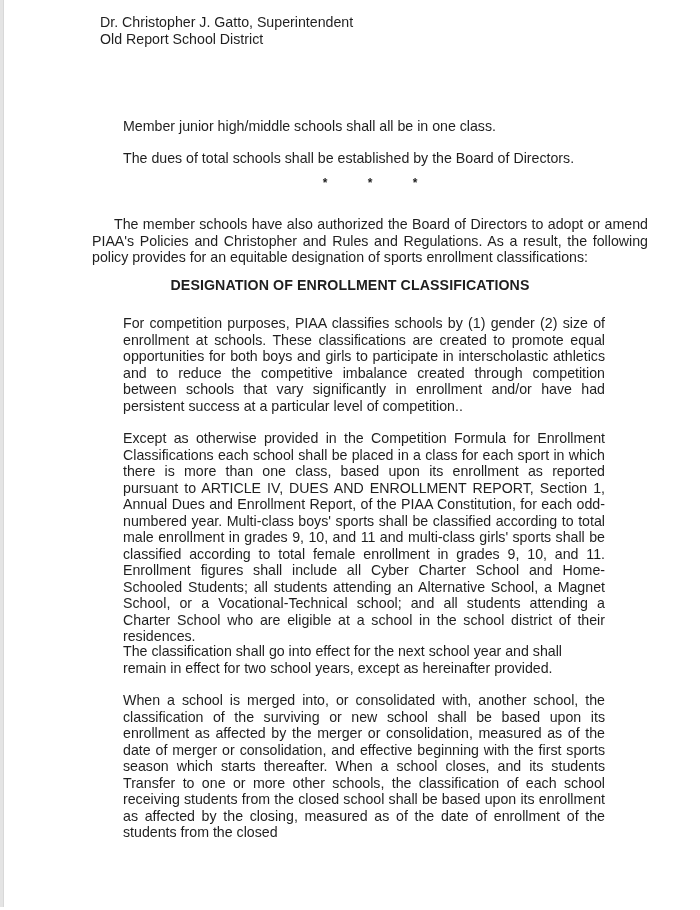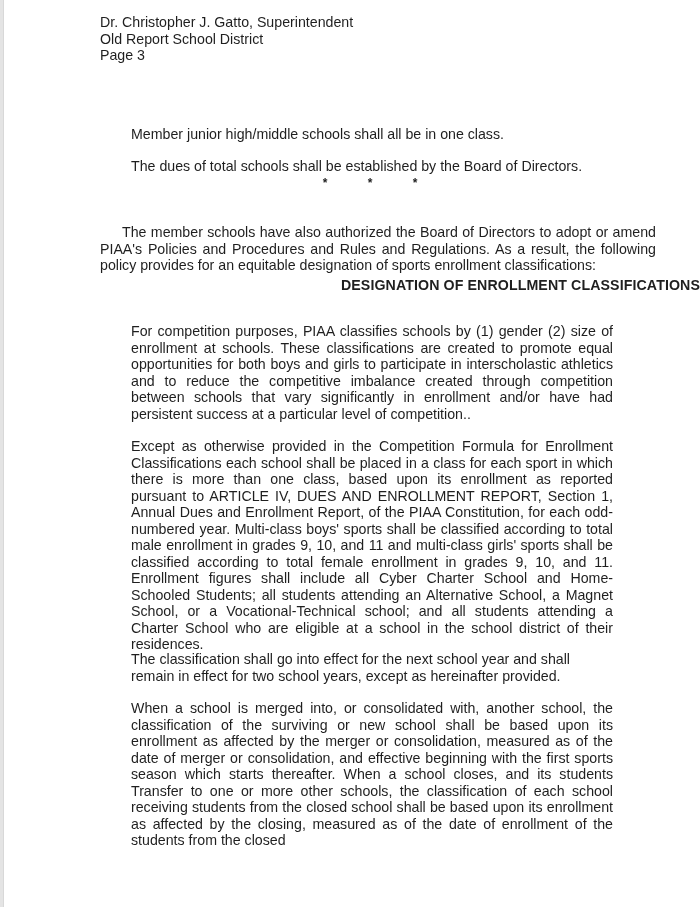--- a/index.html
+++ b/index.html
@@ -28,21 +28,21 @@
   .header {
     position: absolute;
     left: 100px;
     top: 14px;
     line-height: 16.5px;
   }
   .header div { white-space: nowrap; }
   .p {
     position: absolute;
     line-height: 16.5px;
-    margin: 12px;
+    margin: 4px;
   }
   .narrow {
     left: 119px;
     width: 482px;
   }
   .justify { text-align: justify; }
   .single { white-space: nowrap; }
   .stars {
     position: absolute;
     top: 176px;
@@ -57,46 +57,45 @@
   .wide {
     left: 88px;
     width: 556px;
     text-indent: 22px;
   }
   .heading {
     position: absolute;
     top: 277px;
     left: 0;
     width: 700px;
-    text-align: right;
+    text-align: center;
     font-weight: bold;
     font-size: 14.2px;
     letter-spacing: 0.1px;
   }
 </style>
 </head>
 <body>
 
 <div class="left-edge"></div>
 
 <div class="header">
   <div>Dr. Christopher J. Gatto, Superintendent</div>
   <div>Old Report School District</div>
-  <div>Page 3</div>
 </div>
 
 <p class="p narrow single" style="top:114px;">Member junior high/middle schools shall all be in one class.</p>
 <p class="p narrow single" style="top:146px;">The dues of total schools shall be established by the Board of Directors.</p>
 
 <div class="stars">
   <span>*</span>
   <span>*</span>
   <span>*</span>
 </div>
 
-<p class="p wide justify" style="top:212px;">The member schools have also authorized the Board of Directors to adopt or amend PIAA's Policies and Procedures and Rules and Regulations.  As a result, the following policy provides for an equitable designation of sports enrollment classifications:</p>
+<p class="p wide justify" style="top:212px;">The member schools have also authorized the Board of Directors to adopt or amend PIAA's Policies and Christopher and Rules and Regulations.  As a result, the following policy provides for an equitable designation of sports enrollment classifications:</p>
 
 <div class="heading">DESIGNATION OF ENROLLMENT CLASSIFICATIONS</div>
 
 <p class="p narrow justify" style="top:311px;">For competition purposes, PIAA classifies schools by (1) gender (2) size of enrollment at schools. These classifications are created to promote equal opportunities for both boys and girls to participate in interscholastic athletics and to reduce the competitive imbalance created through competition between schools that vary significantly in enrollment and/or have had persistent success at a particular level of competition..</p>
 <p class="p narrow justify" style="top:426px;">Except as otherwise provided in the Competition Formula for Enrollment Classifications each school shall be placed in a class for each sport in which there is more than one class, based upon its enrollment as reported pursuant to ARTICLE IV, DUES AND ENROLLMENT REPORT, Section 1, Annual Dues and Enrollment Report, of the PIAA Constitution, for each odd-numbered year.  Multi-class boys' sports shall be classified according to total male enrollment in grades 9, 10, and 11 and multi-class girls' sports shall be classified according to total female enrollment in grades 9, 10, and 11. Enrollment figures shall include all Cyber Charter School and Home-Schooled Students; all students attending an Alternative School, a Magnet School, or a Vocational-Technical school; and all students attending a Charter School who are eligible at a school in the school district of their residences.</p>
 <p class="p narrow" style="top:639px;">The classification shall go into effect for the next school year and shall remain in effect for two school years, except as hereinafter provided.</p>
 <p class="p narrow justify" style="top:688px;">When a school is merged into, or consolidated with, another school, the classification of the surviving or new school shall be based upon its enrollment as affected by the merger or consolidation, measured as of the date of merger or consolidation, and effective beginning with the first sports season which starts thereafter.  When a school closes, and its students Transfer to one or more other schools, the classification of each school receiving students from the closed school shall be based upon its enrollment as affected by the closing, measured as of the date of enrollment of the students from the closed</p>
 
 </body></html>

